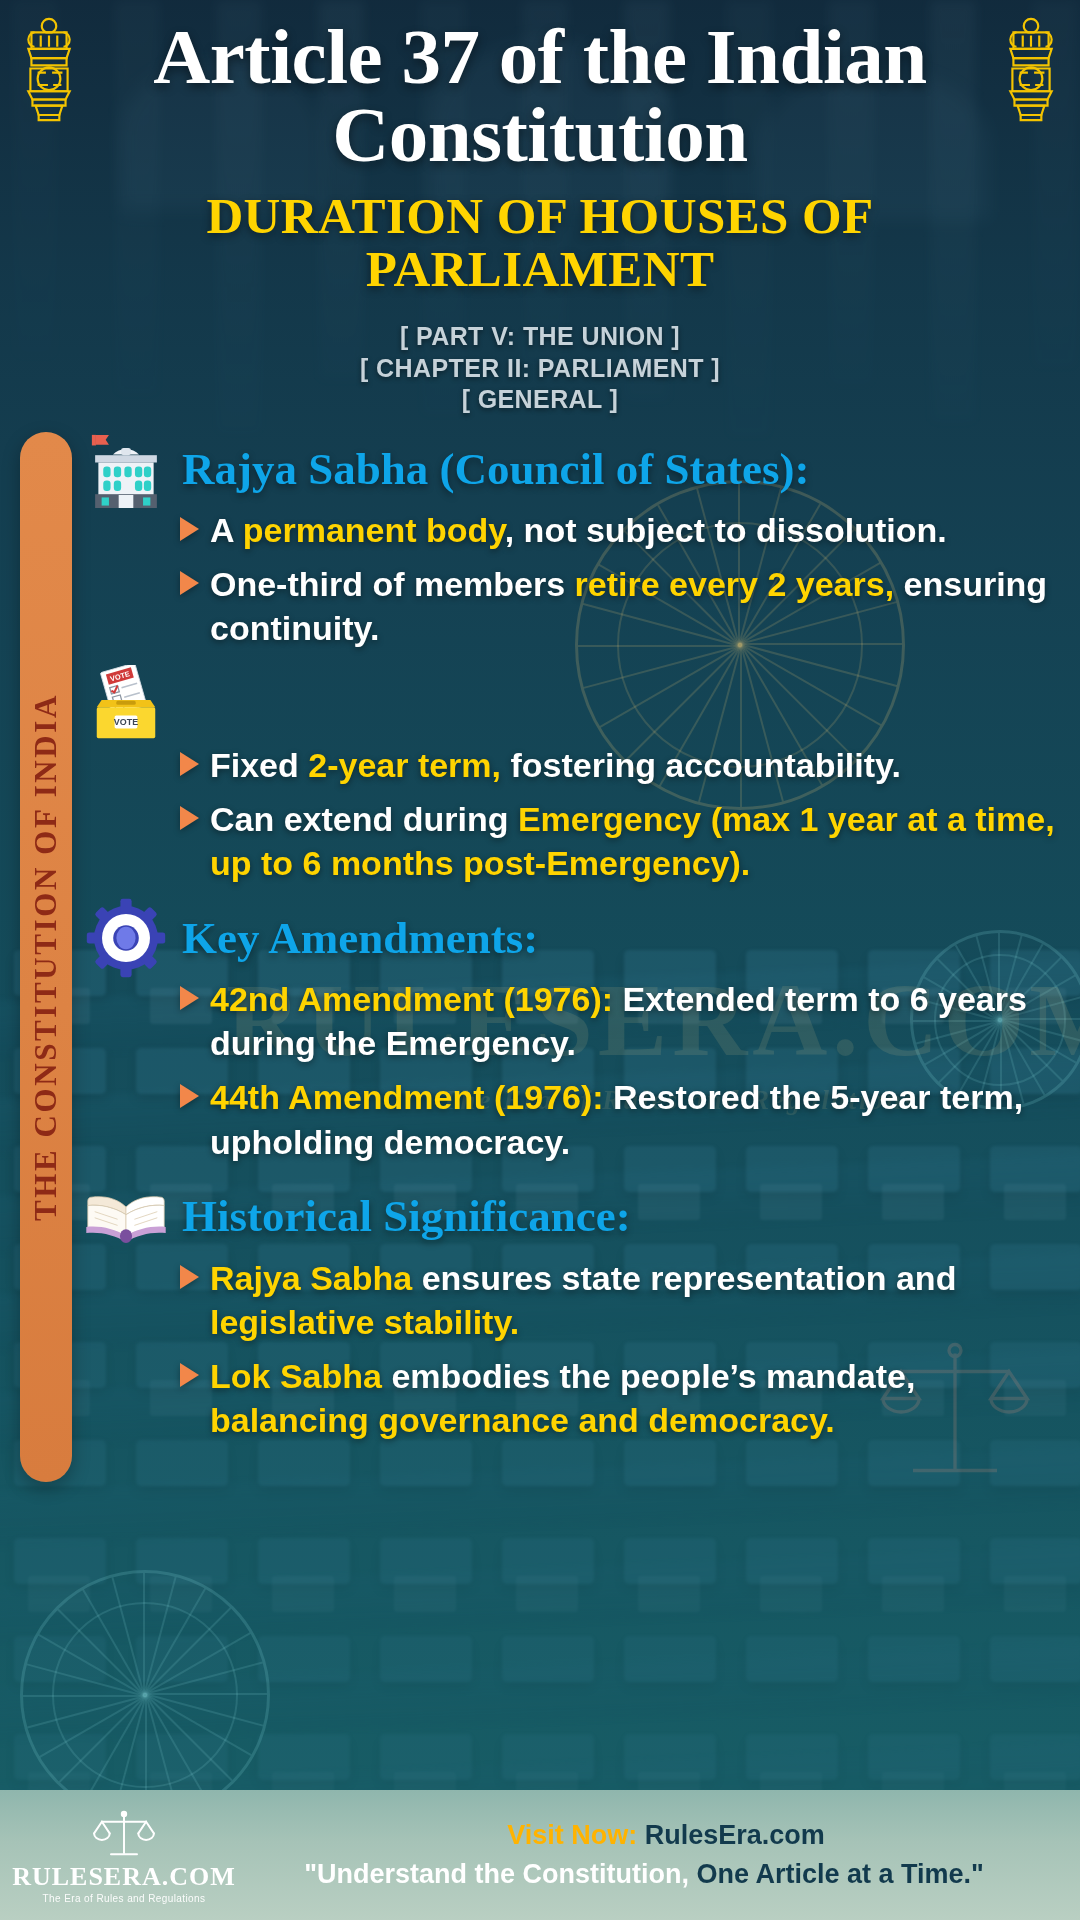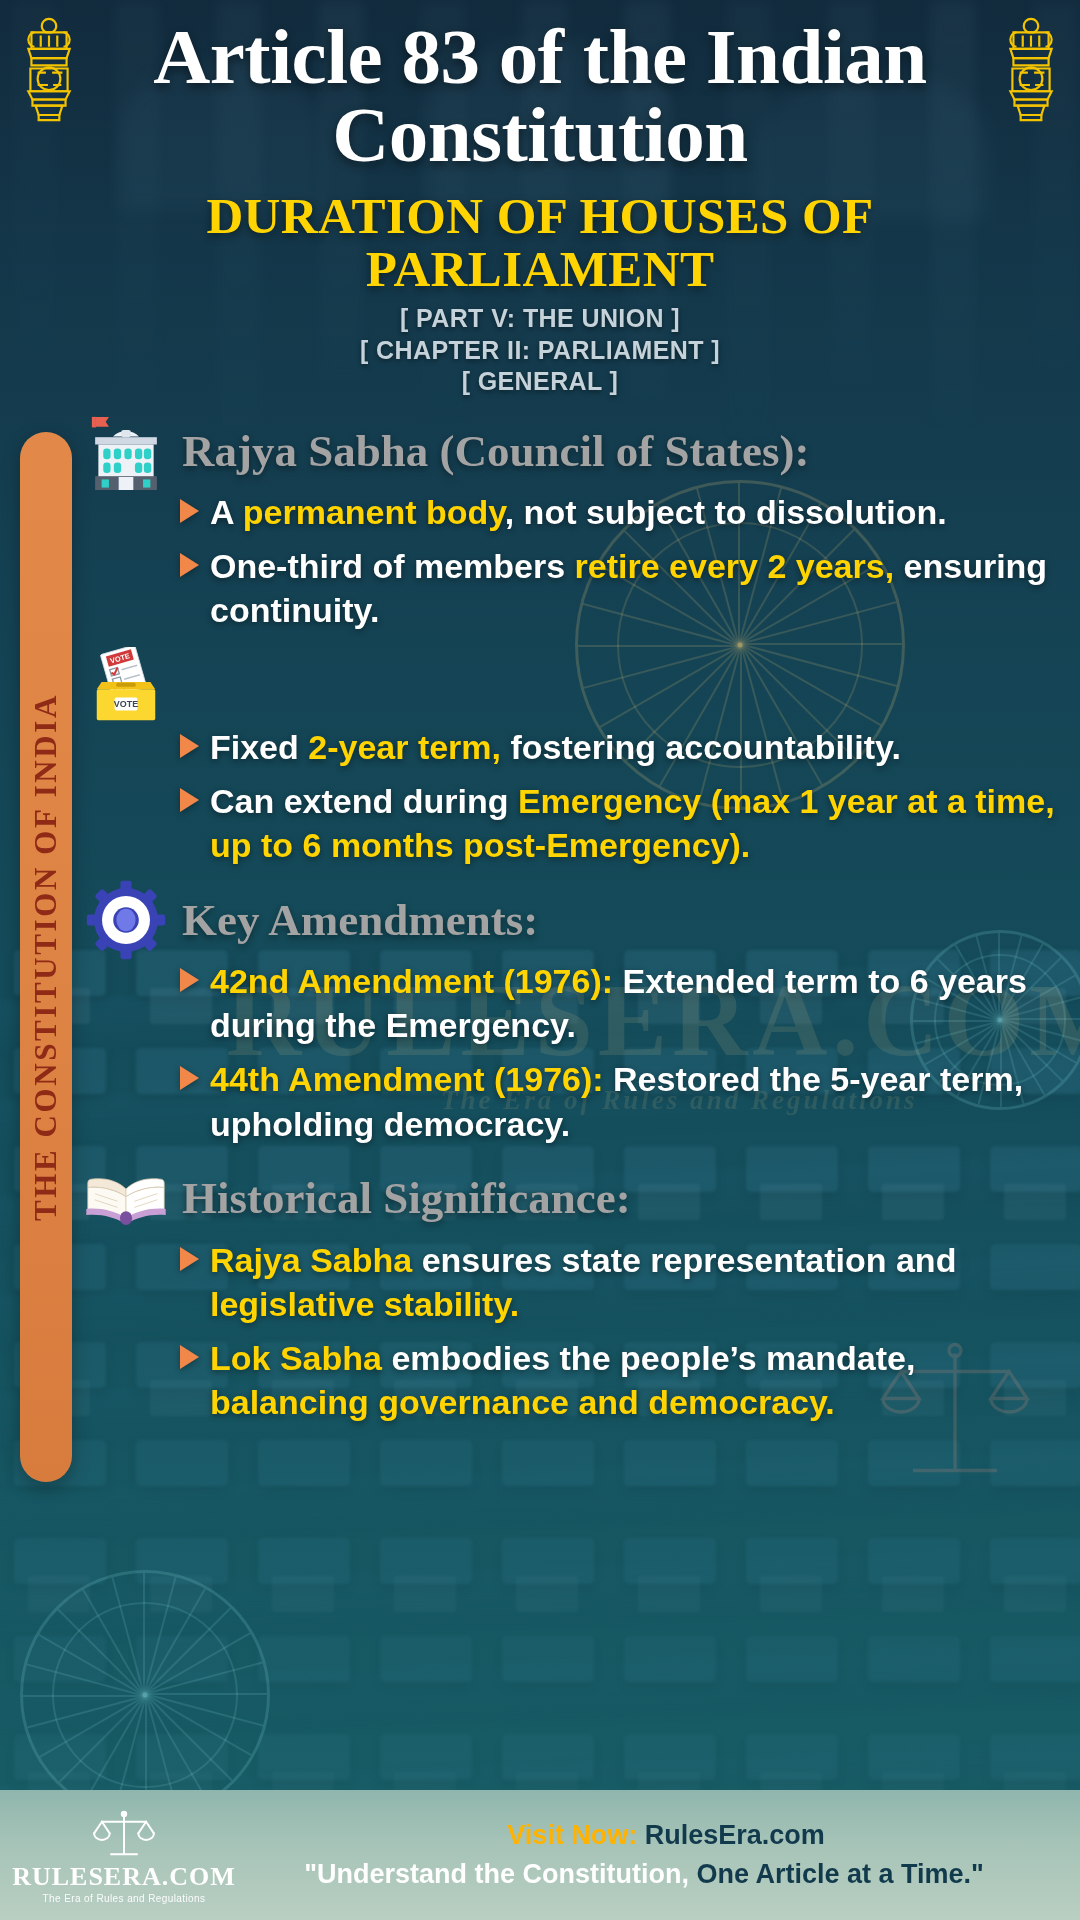--- a/index.html
+++ b/index.html
@@ -106,21 +106,21 @@
     padding:0 78px;
   }
   .subtitle {
     font-family:"Liberation Serif", serif;
     font-weight:700; color:#ffd400;
     font-size:51px; line-height:1.03;
     letter-spacing:.4px; margin-top:16px;
     text-shadow:0 3px 8px rgba(0,0,0,.45);
     padding:0 80px;
   }
-  .refs { margin-top:8px; }
+  .refs { margin-top:26px; }
   .refs div {
     color:#c6d2d9; font-weight:700;
     font-size:25px; line-height:1.26;
     letter-spacing:.4px;
     text-shadow:0 2px 5px rgba(0,0,0,.45);
   }
 
   
   .side-tab {
     position:absolute; left:20px; top:432px;
@@ -148,21 +148,21 @@
   .sec-head {
     display:flex; align-items:center; gap:14px;
     margin-bottom:2px;
   }
   .sec-icon {
     width:84px; min-width:84px; height:74px;
     display:flex; align-items:center; justify-content:center;
   }
   .sec-title {
     font-family:"Liberation Serif", serif;
-    font-weight:700; color:#a3a3a3;
+    font-weight:700; color:#0ea5e9;
     font-size:45px; line-height:1.04;
     text-shadow:0 3px 7px rgba(0,0,0,.42);
   }
   .bullets { padding-left:96px; }
   .bullet {
     position:relative;
     font-weight:700; font-size:34px; line-height:1.30;
     color:#ffffff; margin-bottom:10px;
     padding-left:30px;
     text-shadow:0 2px 6px rgba(0,0,0,.45);
@@ -494,21 +494,21 @@
       <path d="M12 52 h36 v22 h-36 z"></path>
       <path d="M10 74 h40 l-4 8 h-32 z"></path>
       <path d="M14 82 h32 v6 h-32 z"></path>
       <path d="M17 88 h26 l-3 9 h-20 z"></path>
       <path d="M20 97 h20 v5 h-20 z"></path>
       <path d="M22 20 v11 M30 20 v11 M38 20 v11"></path>
       <path d="M19 56 h8 M33 56 h10 M19 68 h10 M34 68 h8"></path>
     </g>
   </svg>
 
-  <h1 class="title">Article 83 of the Indian Constitution</h1>
+  <h1 class="title">Article 37 of the Indian Constitution</h1>
   <h2 class="subtitle">DURATION OF HOUSES OF PARLIAMENT</h2>
   <div class="refs" id="refs">
       <div>[  PART  V: THE UNION ]</div>
       <div>[ CHAPTER II: PARLIAMENT ]</div>
       <div>[ GENERAL ]</div>
     </div>
 </header>
 
 <div class="side-tab">
   <span>THE CONSTITUTION OF INDIA</span>

